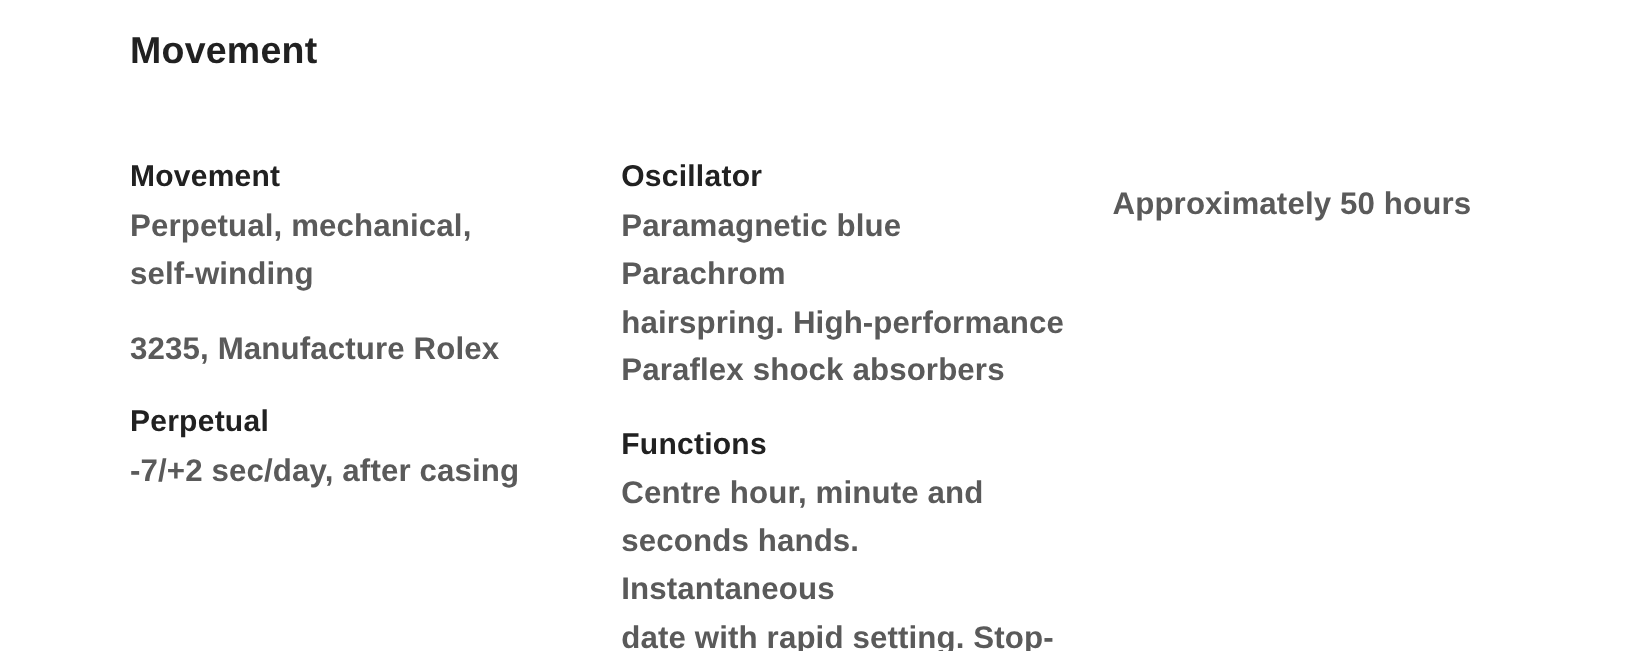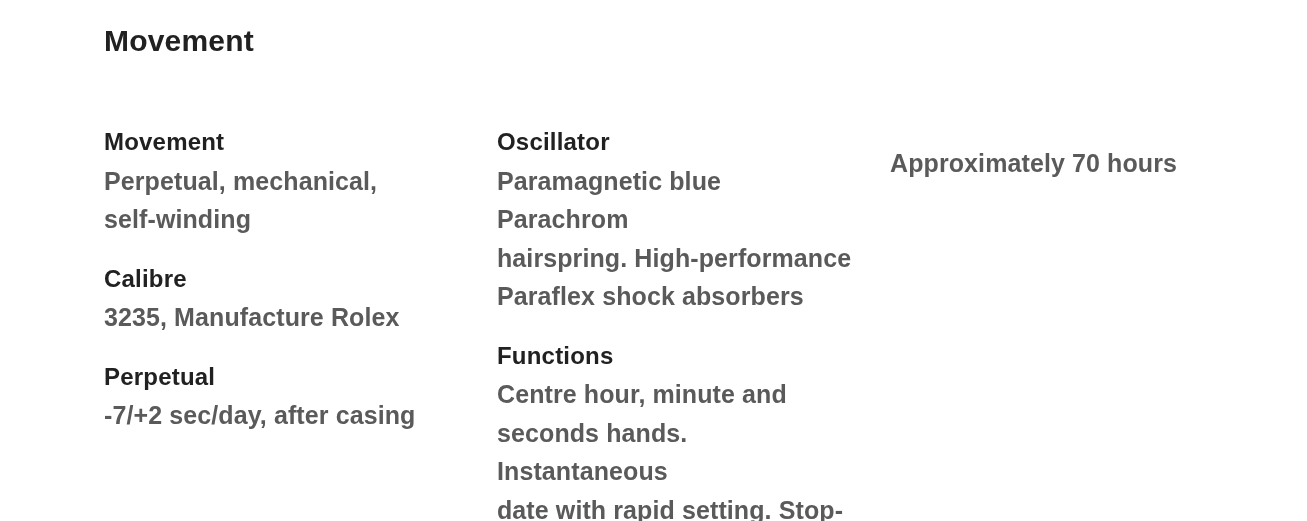--- a/index.html
+++ b/index.html
@@ -60,21 +60,20 @@
 
   <div class="specs-grid">
 
     <div class="spec-column">
       <div class="spec-entry">
         <div class="spec-label">Movement</div>
         <div class="spec-value">Perpetual, mechanical,
 self-winding</div>
       </div>
       <div class="spec-entry">
-        <div class="spec-label">Calibre</div>
         <div class="spec-value">3235, Manufacture Rolex</div>
       </div>
       <div class="spec-entry">
         <div class="spec-label">Perpetual</div>
         <div class="spec-value">-7/+2 sec/day, after casing</div>
       </div>
     </div>
 
     <div class="spec-column">
       <div class="spec-entry">
@@ -89,18 +88,18 @@
 seconds hands. Instantaneous
 date with rapid setting. Stop-
 seconds for precise time setting</div>
       </div>
     </div>
 
     <div class="spec-column">
       <div class="spec-entry">
       </div>
       <div class="spec-entry">
-        <div class="spec-value">Approximately 70 hours</div>
+        <div class="spec-value">Approximately 50 hours</div>
       </div>
     </div>
 
   </div>
 </div>
 
 </body></html>

